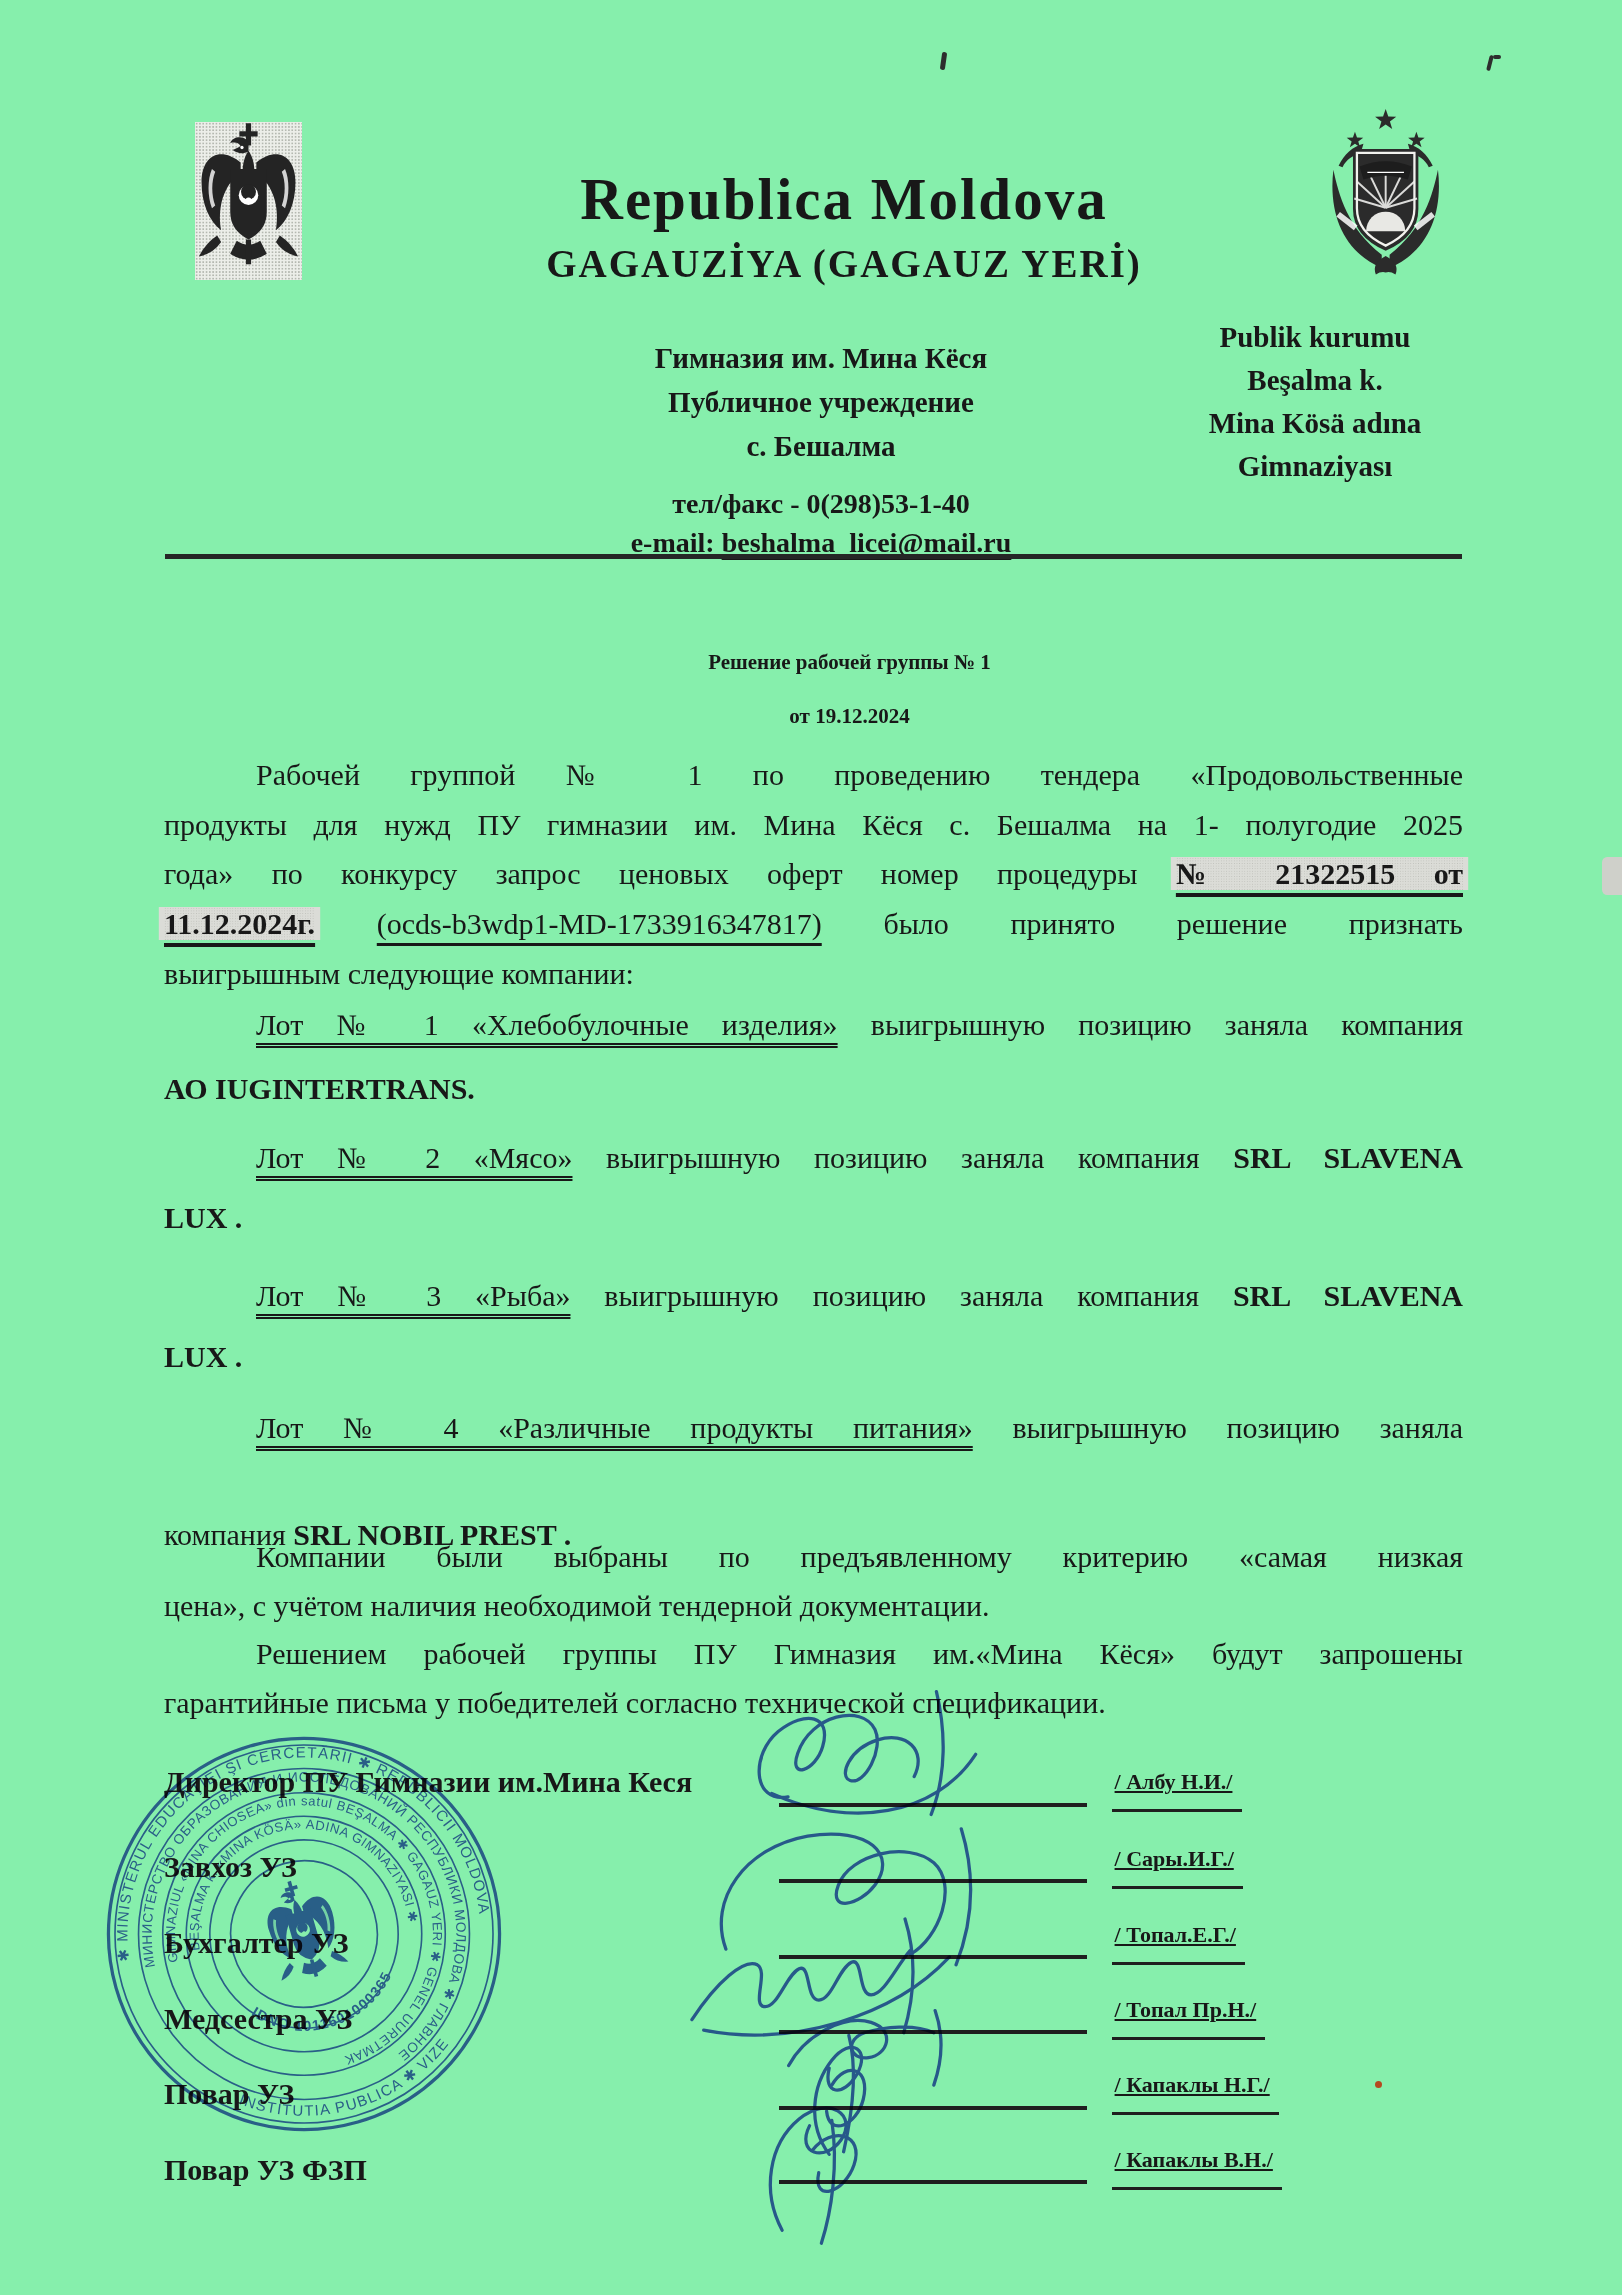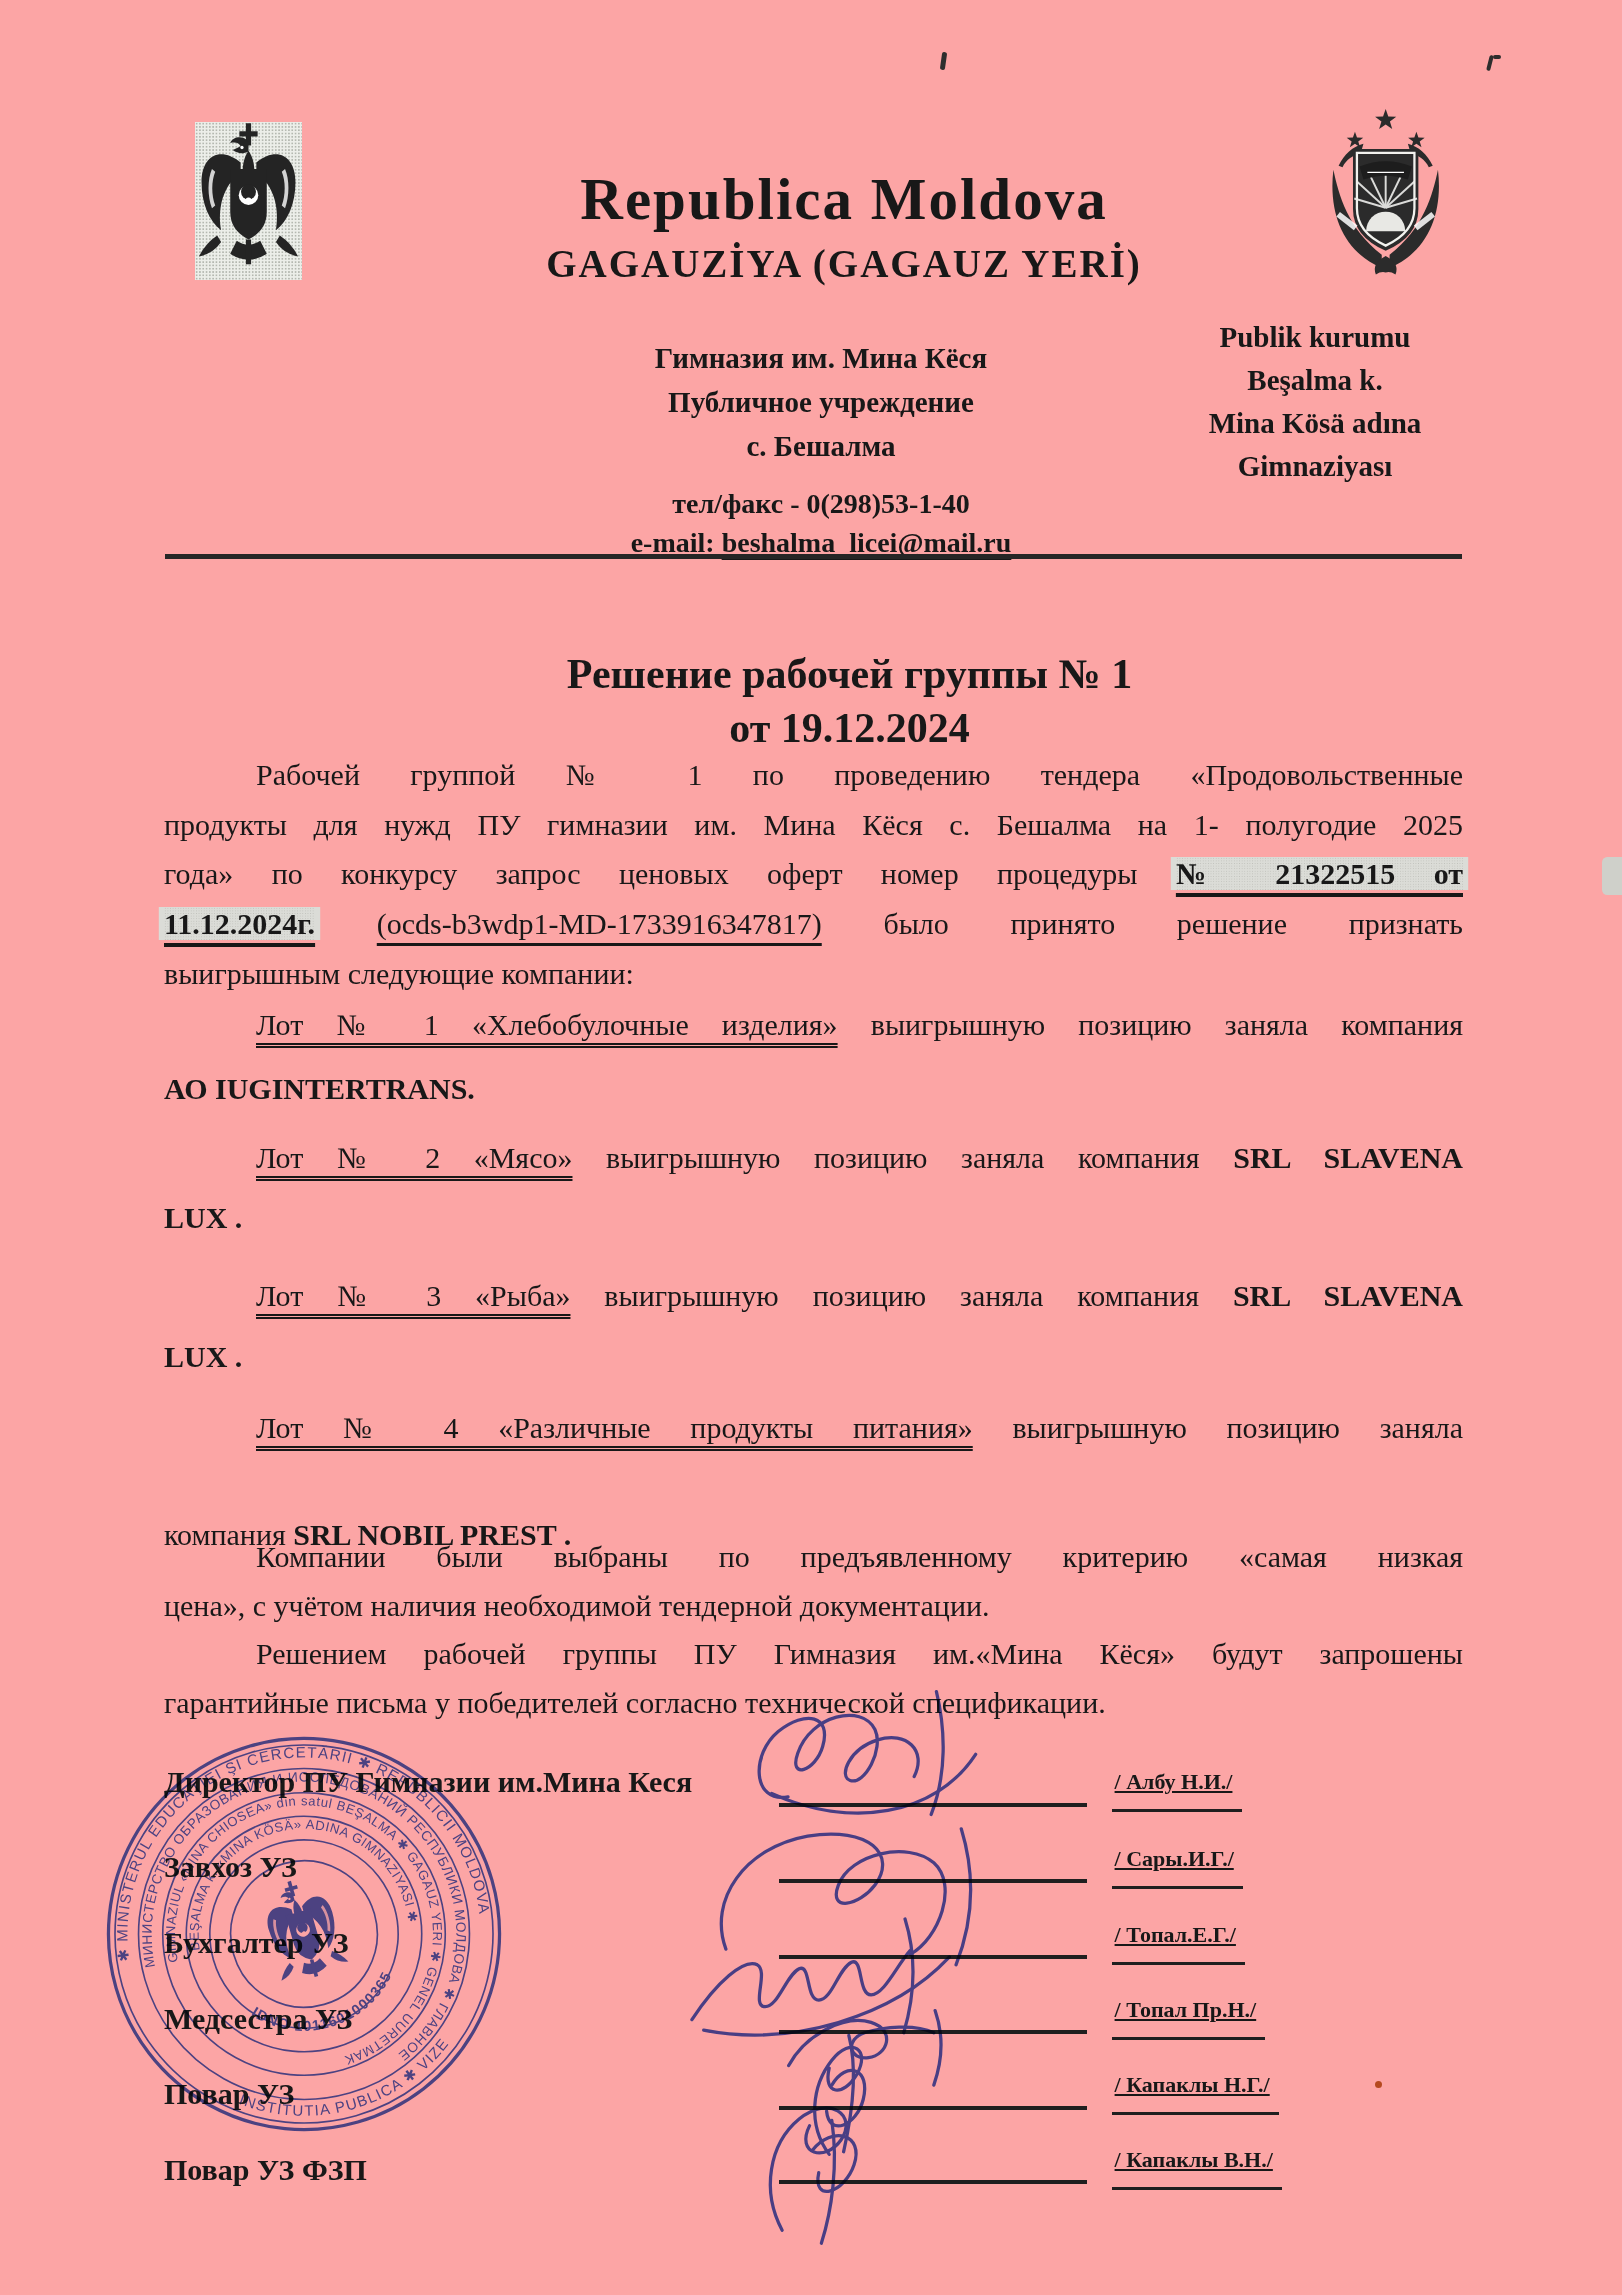--- a/index.html
+++ b/index.html
@@ -1,32 +1,32 @@
 <!DOCTYPE html>
 <html style="font-size:10.5px"><head>
 <meta charset="utf-8">
 <style>
   html,body{margin:0;padding:0;background:#888;}
-  .page{position:relative;width:1623px;height:2295px;background:#fca5a5;overflow:hidden;
+  .page{position:relative;width:1623px;height:2295px;background:#86efac;overflow:hidden;
         font-family:"Liberation Serif","DejaVu Serif",serif;color:#181818;}
   .abs{position:absolute;}
   .b{font-weight:bold;}
   
   .hdr-big{left:458px;width:772px;text-align:center;font-weight:bold;letter-spacing:2px;}
   .inst{font-weight:bold;font-size:29px;line-height:43px;text-align:center;}
   .contact{left:582px;width:478px;text-align:center;font-weight:bold;font-size:28px;line-height:39px;}
   .emailu{text-decoration:underline;text-decoration-thickness:2.6px;text-underline-offset:5.2px;}
   .rule{left:165px;top:554px;width:1297px;height:4.6px;background:#262626;}
   
   .halftone{background:#eceee9;background-image:radial-gradient(#b4b8b0 0.8px, transparent 0.9px);background-size:3.3px 3.3px;}
   
   .bl{position:absolute;left:164px;width:1299px;font-size:30px;line-height:41px;white-space:normal;}
   .jl{text-align:justify;text-align-last:justify;}
   .ind{text-indent:92px;}
-  .ttl{left:164px;width:1299px;text-align:center;font-weight:bold;font-size:42px;text-indent:72px;}
+  .ttl{left:164px;width:1299px;text-align:center;font-weight:bold;font-size:21px;text-indent:72px;}
   .ul{text-decoration-line:underline;text-decoration-thickness:2.6px;text-underline-offset:8.5px;}
   .ulx{text-decoration-line:underline;text-decoration-thickness:3.9px;text-underline-offset:8.5px;margin-top:20px;}
   .dul{text-decoration-line:underline;text-decoration-style:double;text-decoration-thickness:2px;text-underline-offset:7.9px;}
   .hl{background-color:#dbdcd7;background-image:radial-gradient(#bfc0ba 0.7px, transparent 0.8px);background-size:2.6px 2.6px;
       box-shadow:-5.2px 0 0 #dbdcd7, 5.2px 0 0 #dbdcd7;}
   
   .sigrole{position:absolute;left:164px;font-size:30px;font-weight:bold;line-height:39px;}
   .sigline{position:absolute;left:779px;width:308px;height:3.9px;background:#1f1f1f;}
   .signame{position:absolute;left:1112px;font-size:22px;font-weight:bold;line-height:39px;
            border-bottom:3.9px solid #1f1f1f;padding:0 9.2px 7.9px 2.6px;text-decoration:underline;}

